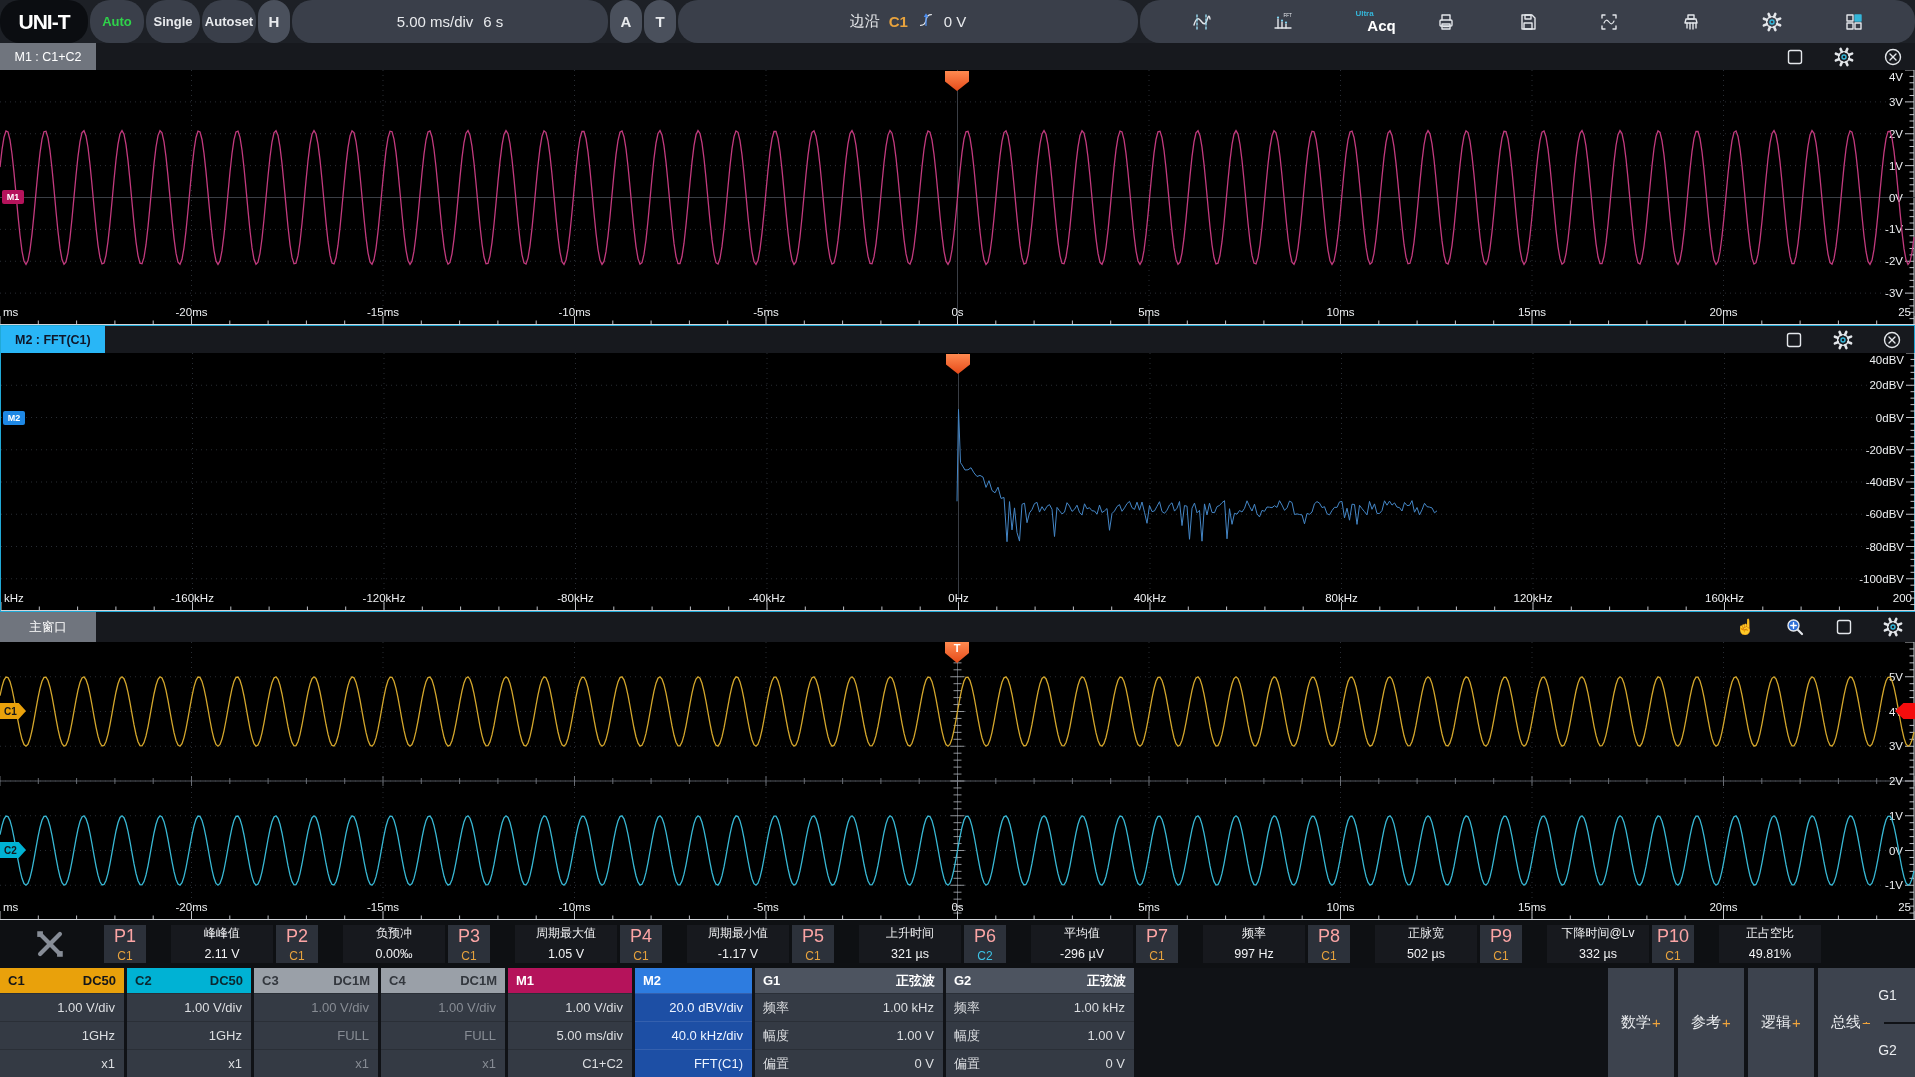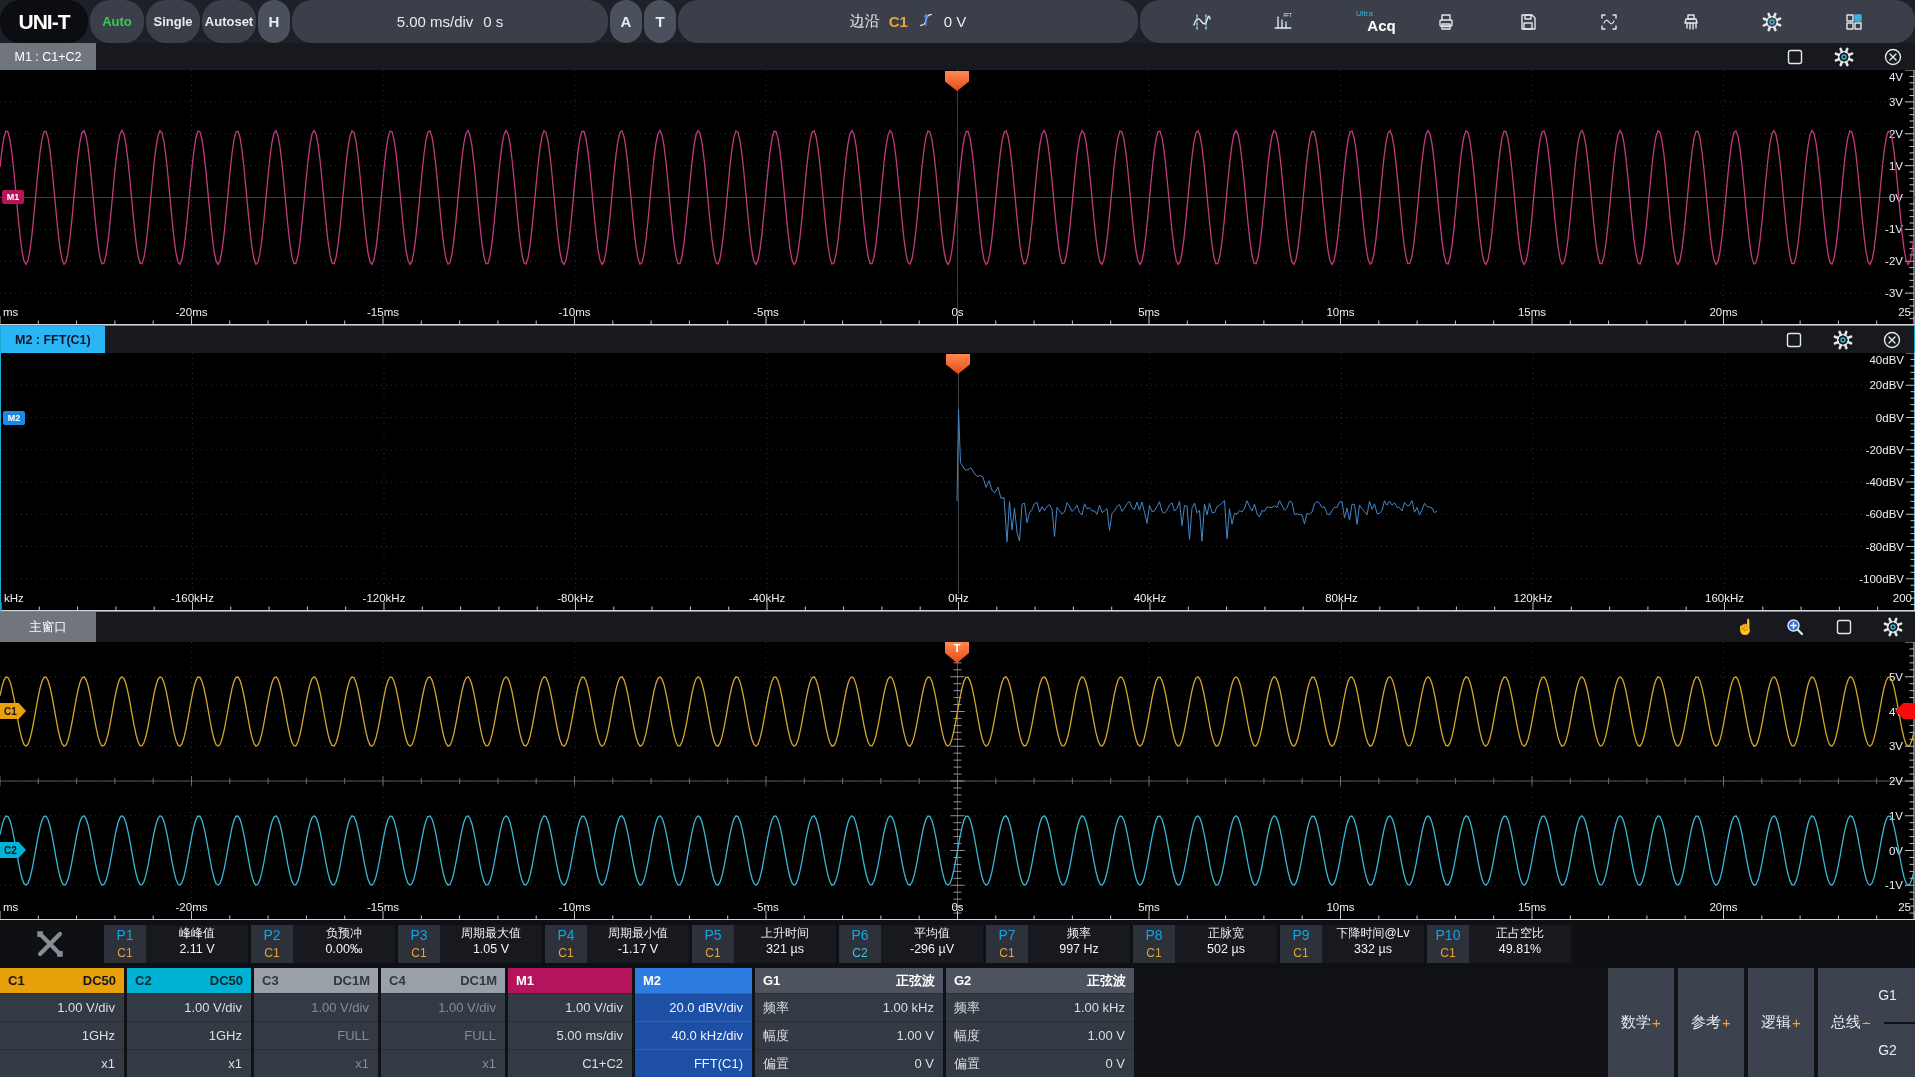--- a/index.html
+++ b/index.html
@@ -13,21 +13,21 @@
   .tb-btn.auto{color:#2fd24a;}
   .tb-key{width:32px;background:#4a505c;display:flex;align-items:center;justify-content:center;font-size:15px;font-weight:bold;}
   .tb-info{background:#3a3f4a;display:flex;align-items:center;justify-content:center;font-size:15px;gap:10px;}
   .tb-info.tbase{width:316px;}
   .tb-info.acq{width:256px;gap:8px;}
   .tb-info.trig{width:460px;gap:9px;}
   .trig-src{color:#e8a33d;font-weight:bold;}
   .tb-icons{flex:1;background:#3a3f4a;display:flex;align-items:center;justify-content:space-evenly;margin-right:0!important;}
   .tb-icon{width:40px;height:34px;display:flex;align-items:center;justify-content:center;cursor:pointer;}
   .acq-ic{display:flex;flex-direction:column;align-items:center;line-height:1;}
-  .acq-ic .u{font-size:8px;color:#35b6d9;font-weight:normal;}
+  .acq-ic .u{font-size:8px;color:#35b6d9;font-weight:bold;}
   .acq-ic .a{font-size:15px;color:#fff;font-weight:bold;margin-left:34px;}
   
   .winrow{position:absolute;left:0;width:1915px;background:#17191e;}
   .wintab{position:absolute;left:0;top:0;bottom:0;min-width:96px;padding:0 14px;background:#70757e;color:#fff;font-size:12.5px;display:flex;align-items:center;justify-content:center;cursor:pointer;}
   .wintab.active{background:#29b6f6;color:#0f172a;font-weight:bold;}
   .winicons{position:absolute;right:12px;top:50%;transform:translateY(-50%);display:flex;gap:29px;align-items:center;}
   .winicon{width:20px;height:20px;display:flex;align-items:center;justify-content:center;cursor:pointer;}
   
   .plot{position:absolute;left:0;width:1915px;background:#000;}
   .plot svg{position:absolute;left:0;top:0;}
@@ -37,22 +37,22 @@
   .trig-level{position:absolute;right:0;width:20px;height:16px;background:#f50d0d;clip-path:polygon(0 50%,42% 0,100% 0,100% 100%,42% 100%);}
   .m2win{position:absolute;left:0;top:325px;width:1915px;height:287px;border:1px solid #21a9d6;}
   .m2win .winrow{width:1913px;}
   .m2win .plot{width:1913px;}
   
   .measbar{position:absolute;left:0;top:920px;width:1915px;height:48px;background:#0e1013;}
   .meas-tools{position:absolute;left:22px;top:7px;width:56px;height:34px;display:flex;align-items:center;justify-content:center;}
   .meas-cells{position:absolute;left:104px;top:5px;display:flex;gap:3px;}
   .meas-cell{display:flex;height:38px;cursor:pointer;}
   .meas-left{width:42px;background:#2c313a;display:flex;flex-direction:column;align-items:center;justify-content:center;line-height:1.35;}
-  .meas-left .p{font-size:14px;color:#0ea5e9;}
-  .meas-right{width:102px;background:#17191e;display:flex;flex-direction:column;align-items:center;justify-content:flex-start;line-height:1.35;}
+  .meas-left .p{font-size:18px;color:#fca5a5;}
+  .meas-right{width:102px;background:#17191e;display:flex;flex-direction:column;align-items:center;justify-content:space-between;line-height:1.35;margin-left:25px;}
   .meas-right .nm{font-size:12px;color:#f2f3f5;white-space:nowrap;}
   .meas-right .vl{font-size:12.5px;color:#f2f3f5;}
   .src-C1{color:#e8a33d;font-size:12px;}
   .src-C2{color:#3cc3e6;font-size:12px;}
   
   .chbar{position:absolute;left:0;top:968px;width:1915px;height:109px;background:#101216;}
   .ch-cards{position:absolute;left:0;top:0;display:flex;gap:3px;}
   .ch-card{width:124px;height:109px;background:#343a44;cursor:pointer;}
   .ch-card.m2c{width:117px;background:#1d4fa5;}
   .ch-card.gen{width:188px;}
@@ -79,21 +79,21 @@
 <div id="app">
 
   <div class="topbar">
     <div class="tb-logo">UNI-T</div>
     <div class="tb-btn auto">Auto</div>
     <div class="tb-btn">Single</div>
     <div class="tb-btn">Autoset</div>
     <div class="tb-key">H</div>
     <div class="tb-info tbase">
       <span>5.00 ms/div</span>
-      <span>0 s</span>
+      <span>6 s</span>
     </div>
     <div class="tb-key">A</div>
     <div class="tb-key">T</div>
     <div class="tb-info trig">
       <span>边沿</span>
       <span class="trig-src">C1</span>
       <span id="edge-icon"><svg width="18" height="18" viewBox="0 0 20 20" fill="none" stroke="#e4e7eb" stroke-width="1.4" stroke-linecap="round" stroke-linejoin="round">
             <path d="M4 16 q5 0 6 -6 q1 -6 6 -6"></path>
             <line x1="10" y1="16" x2="10" y2="6" stroke="#4b8df0"></line>
             <path d="M10 2.5 l-2.6 4.2 h5.2 z" fill="#4b8df0" stroke="none"></path>

